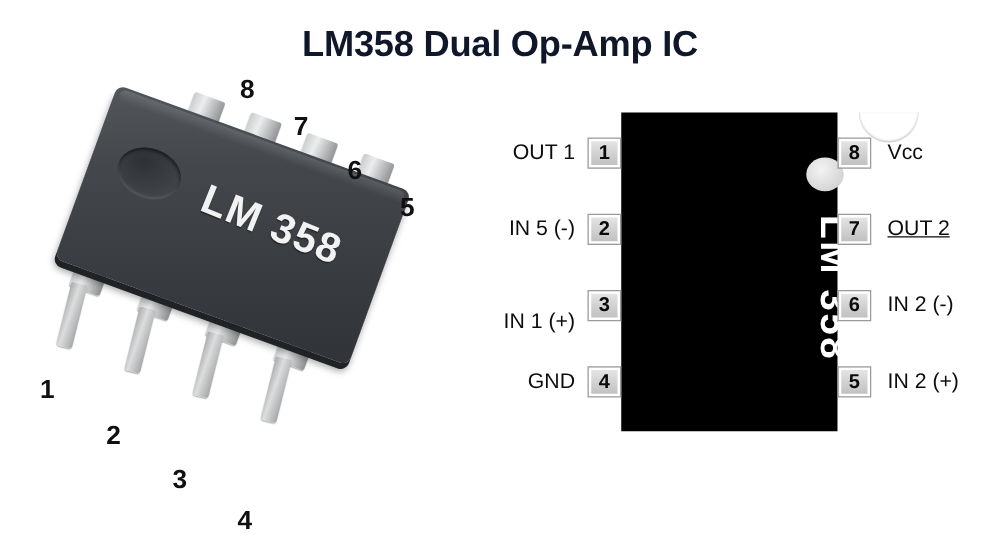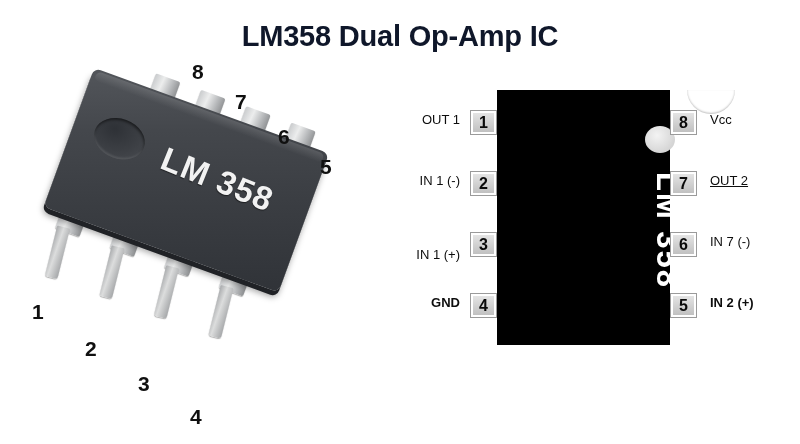--- a/index.html
+++ b/index.html
@@ -184,21 +184,21 @@
     font-size: 16px;
     font-weight: bold;
     color: #0a0a0a;
     box-shadow: inset 0 0 0 2px #ffffff;
   }
   .pin-tab.left  { left: 95px; }
   .pin-tab.right { left: 295px; }
 
   .pin-label {
     position: absolute;
-    font-size: 13px;
+    font-size: 17px;
     color: #0d0d0d;
     white-space: nowrap;
   }
   .pin-label.left  { right: 325px; text-align: right; }
   .pin-label.right { left: 335px;  text-align: right;  }
 </style>
 </head>
 <body>
 
 <div id="root">
@@ -245,35 +245,35 @@
 
     <div class="chip-body">
       <div class="chip-notch"></div>
       <div class="chip-dot"></div>
       <div class="chip-print">LM 358</div>
     </div>
 
     <div class="pin-label left" style="top:27px;">OUT 1</div>
     <div class="pin-tab left" style="top:25px;">1</div>
 
-    <div class="pin-label left" style="top:88px;">IN 1 (-)</div>
+    <div class="pin-label left" style="top:88px;">IN 5 (-)</div>
     <div class="pin-tab left" style="top:86px;">2</div>
 
     <div class="pin-label left" style="top:162px;">IN 1 (+)</div>
     <div class="pin-tab left" style="top:147px;">3</div>
 
-    <div class="pin-label left" style="top:210px;font-weight:bold;">GND</div>
+    <div class="pin-label left" style="top:210px;">GND</div>
     <div class="pin-tab left" style="top:208px;">4</div>
 
     <div class="pin-tab right" style="top:25px;">8</div>
     <div class="pin-label right" style="top:27px;">Vcc</div>
 
     <div class="pin-tab right" style="top:86px;">7</div>
     <div class="pin-label right" style="top:88px;text-decoration:underline;">OUT 2</div>
 
     <div class="pin-tab right" style="top:147px;">6</div>
-    <div class="pin-label right" style="top:149px;">IN 7 (-)</div>
+    <div class="pin-label right" style="top:149px;">IN 2 (-)</div>
 
     <div class="pin-tab right" style="top:208px;">5</div>
-    <div class="pin-label right" style="top:210px;font-weight:bold;">IN 2 (+)</div>
+    <div class="pin-label right" style="top:210px;">IN 2 (+)</div>
   </div>
 
 </div>
 
 </body></html>

